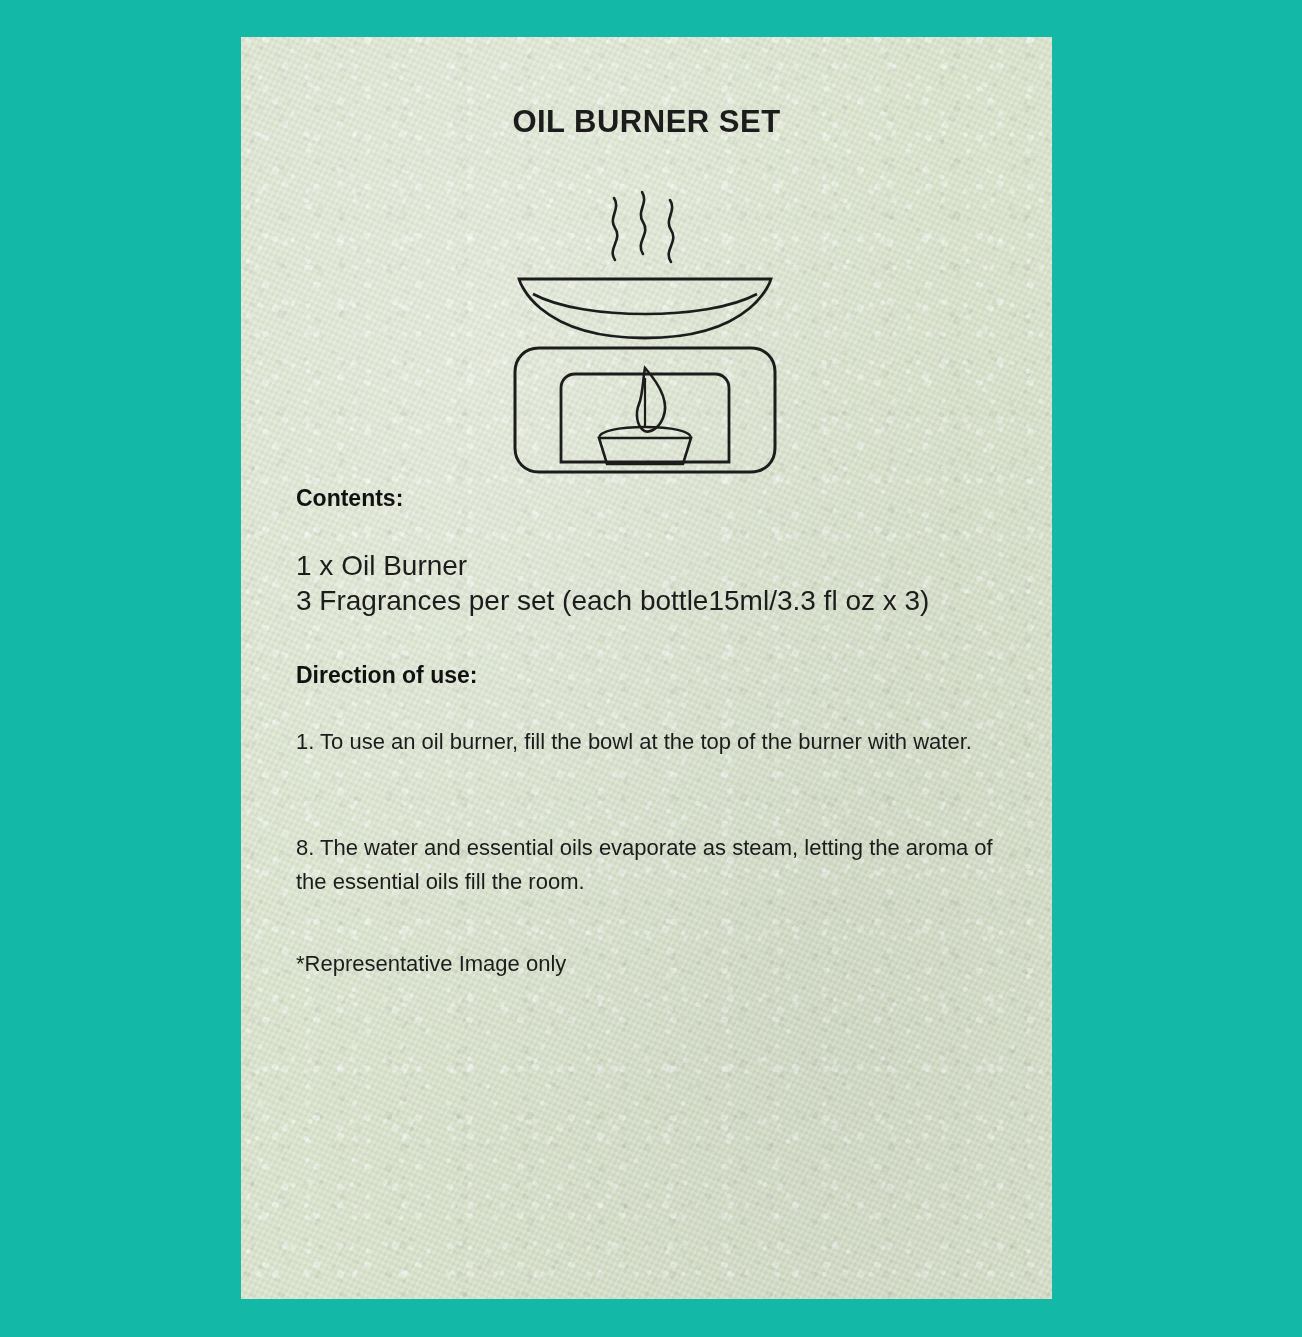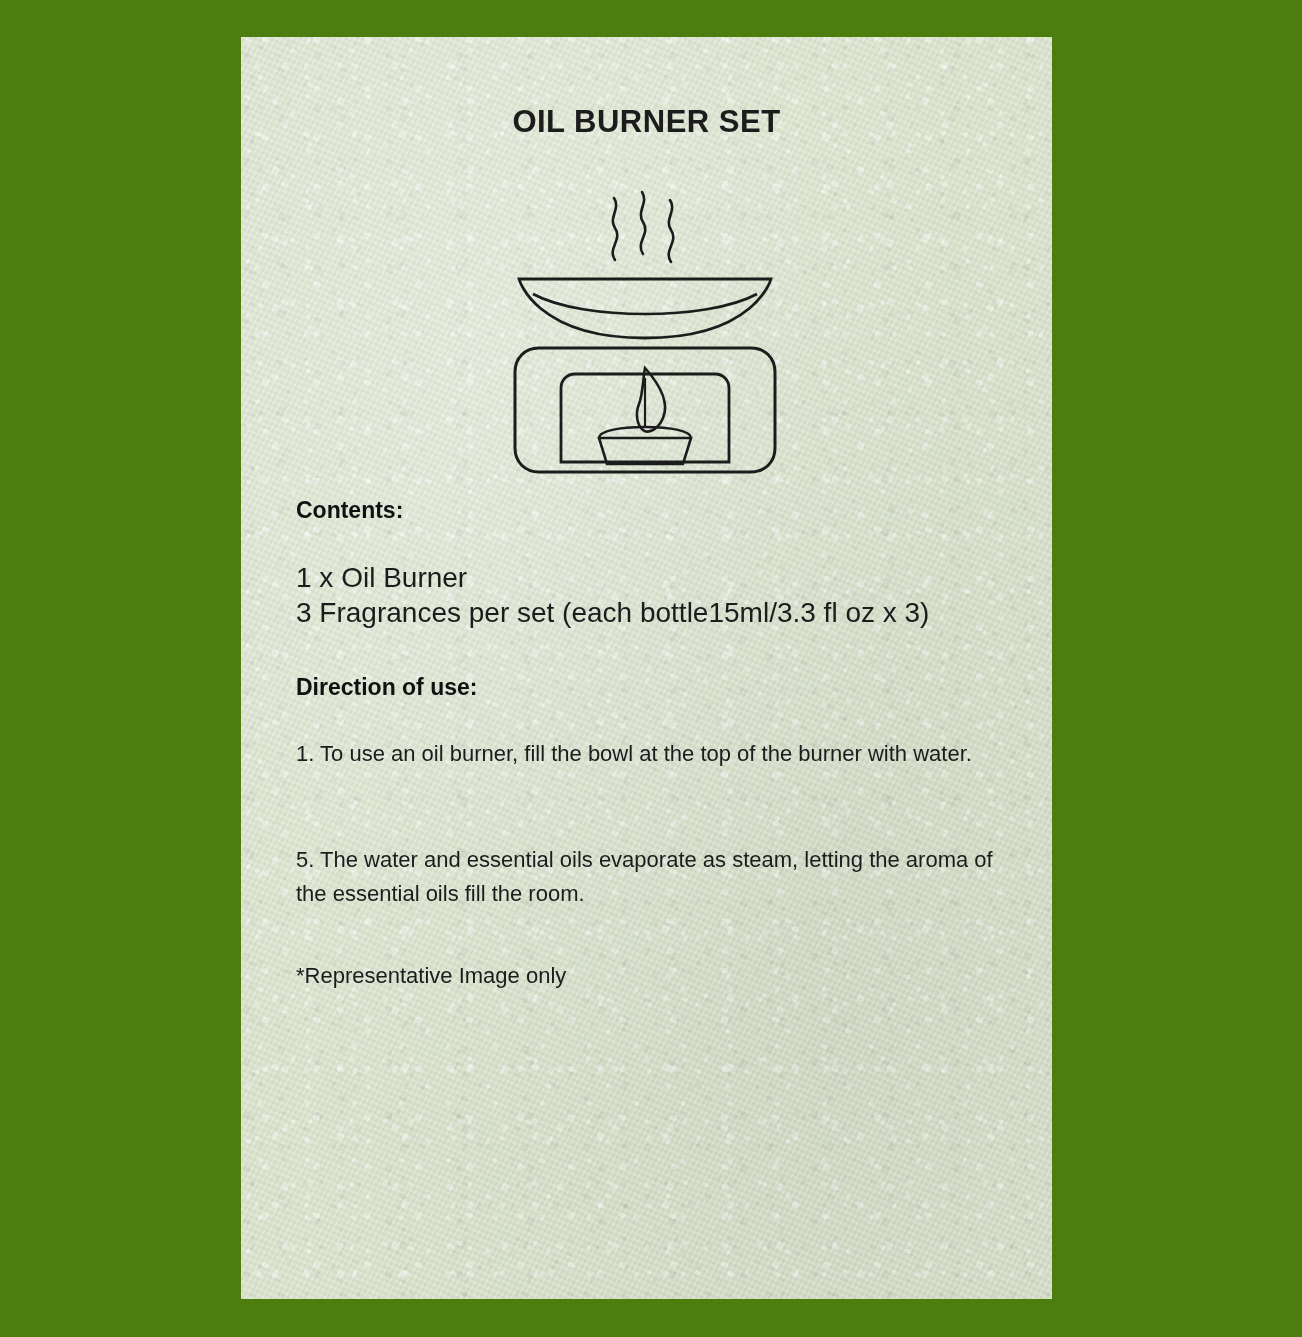--- a/index.html
+++ b/index.html
@@ -11,21 +11,21 @@
     width: 1302px;
     height: 1337px;
     font-family: "Liberation Sans", sans-serif;
     overflow: hidden;
   }
 
   .page {
     position: relative;
     width: 1302px;
     height: 1337px;
-    background: #4d7c0f;
+    background: #14b8a6;
   }
 
   
   .card {
     position: absolute;
     left: 241px;
     top: 37px;
     width: 811px;
     height: 1262px;
     background-color: #dce5cf;
@@ -96,21 +96,21 @@
   .burner-illustration {
     position: absolute;
     top: 125px;
     left: 50%;
     transform: translateX(-50%);
   }
 
   .body-text {
     position: absolute;
     left: 55px;
-    top: 460px;
+    top: 448px;
     width: 730px;
     color: #1c1c1c;
   }
 
   .heading {
     font-size: 23px;
     font-weight: bold;
     margin: 0 0 36px 0;
     color: #111111;
   }
@@ -183,21 +183,21 @@
 
         <p class="heading second">Direction of use:</p>
 
         <p class="para">1. To use an oil burner, fill the bowl at the top of the burner with water.</p>
 
         <div class="gap-md"></div>
 
 
         <div class="gap-md"></div>
 
-        <p class="para">5. The water and essential oils evaporate as steam, letting the aroma of the essential oils fill the room.</p>
+        <p class="para">8. The water and essential oils evaporate as steam, letting the aroma of the essential oils fill the room.</p>
 
         <div class="gap-xl"></div>
 
         <p class="para">*Representative Image only</p>
       </div>
 
     </div>
   </div>
 </div>
 

